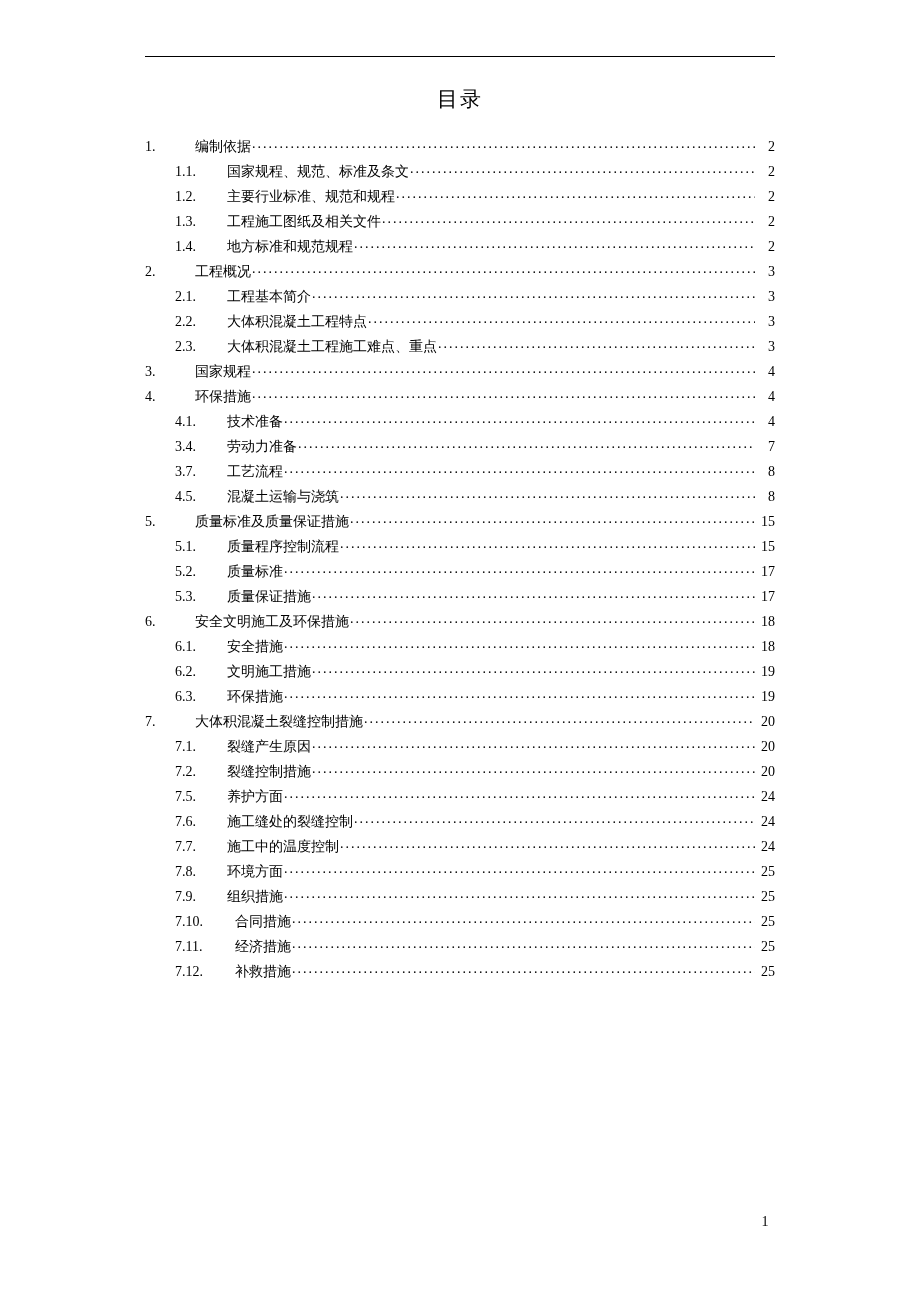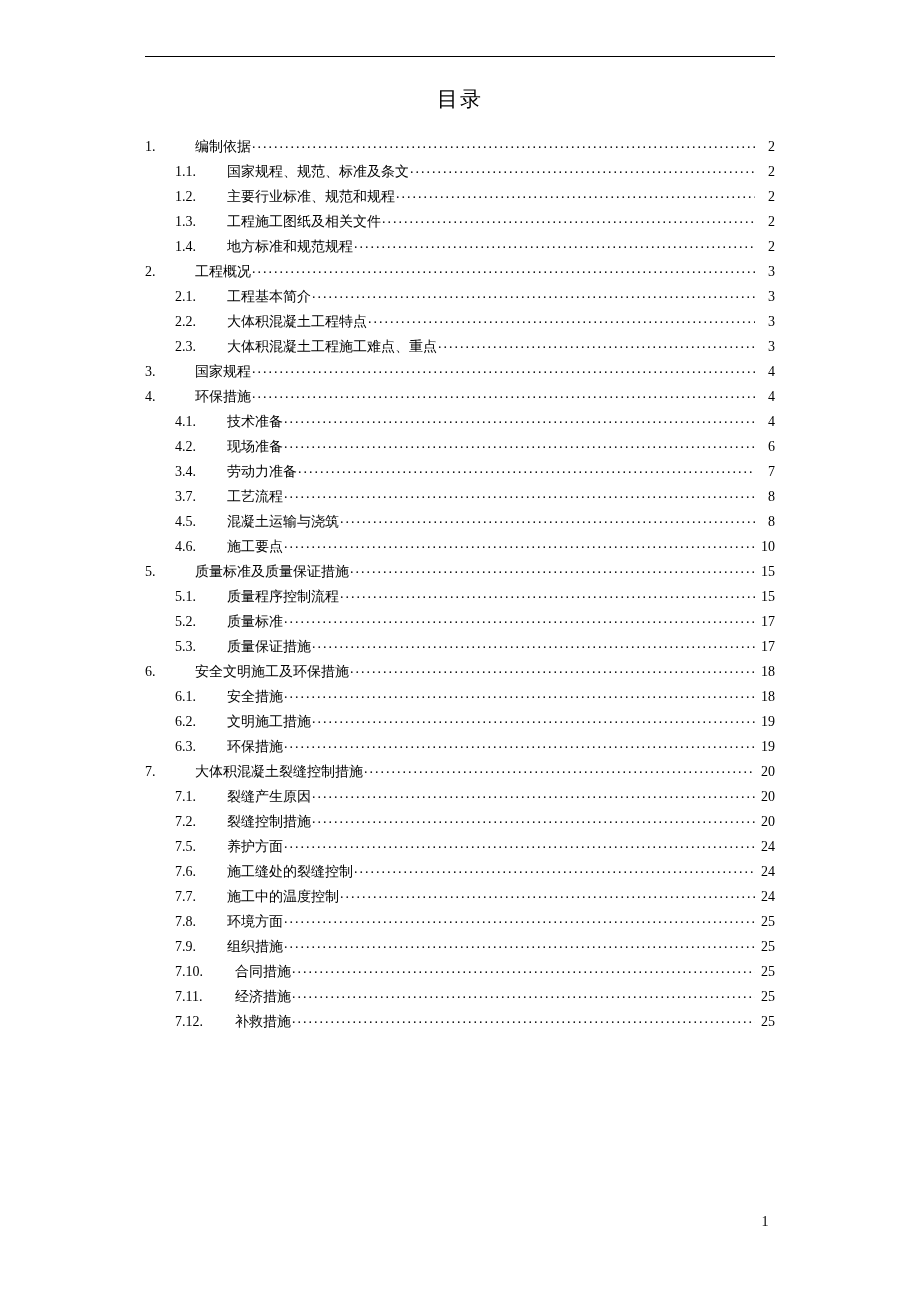--- a/index.html
+++ b/index.html
@@ -176,49 +176,37 @@
         <span class="toc-leader"></span>
         <span class="toc-page">4</span>
       </div>
       <div class="toc-row level2">
         <span class="toc-num-l2">4.1.</span>
         <span class="toc-text">技术准备</span>
         <span class="toc-leader"></span>
         <span class="toc-page">4</span>
       </div>
       <div class="toc-row level2">
-        <span class="toc-num-l2">4.2.</span>
-        <span class="toc-text">现场准备</span>
-        <span class="toc-leader"></span>
-        <span class="toc-page">6</span>
-      </div>
-      <div class="toc-row level2">
         <span class="toc-num-l2">3.4.</span>
         <span class="toc-text">劳动力准备</span>
         <span class="toc-leader"></span>
         <span class="toc-page">7</span>
       </div>
       <div class="toc-row level2">
         <span class="toc-num-l2">3.7.</span>
         <span class="toc-text">工艺流程</span>
         <span class="toc-leader"></span>
         <span class="toc-page">8</span>
       </div>
       <div class="toc-row level2">
         <span class="toc-num-l2">4.5.</span>
         <span class="toc-text">混凝土运输与浇筑</span>
         <span class="toc-leader"></span>
         <span class="toc-page">8</span>
       </div>
-      <div class="toc-row level2">
-        <span class="toc-num-l2">4.6.</span>
-        <span class="toc-text">施工要点</span>
-        <span class="toc-leader"></span>
-        <span class="toc-page">10</span>
-      </div>
       <div class="toc-row level1">
         <span class="toc-num-l1">5.</span>
         <span class="toc-text">质量标准及质量保证措施</span>
         <span class="toc-leader"></span>
         <span class="toc-page">15</span>
       </div>
       <div class="toc-row level2">
         <span class="toc-num-l2">5.1.</span>
         <span class="toc-text">质量程序控制流程</span>
         <span class="toc-leader"></span>

